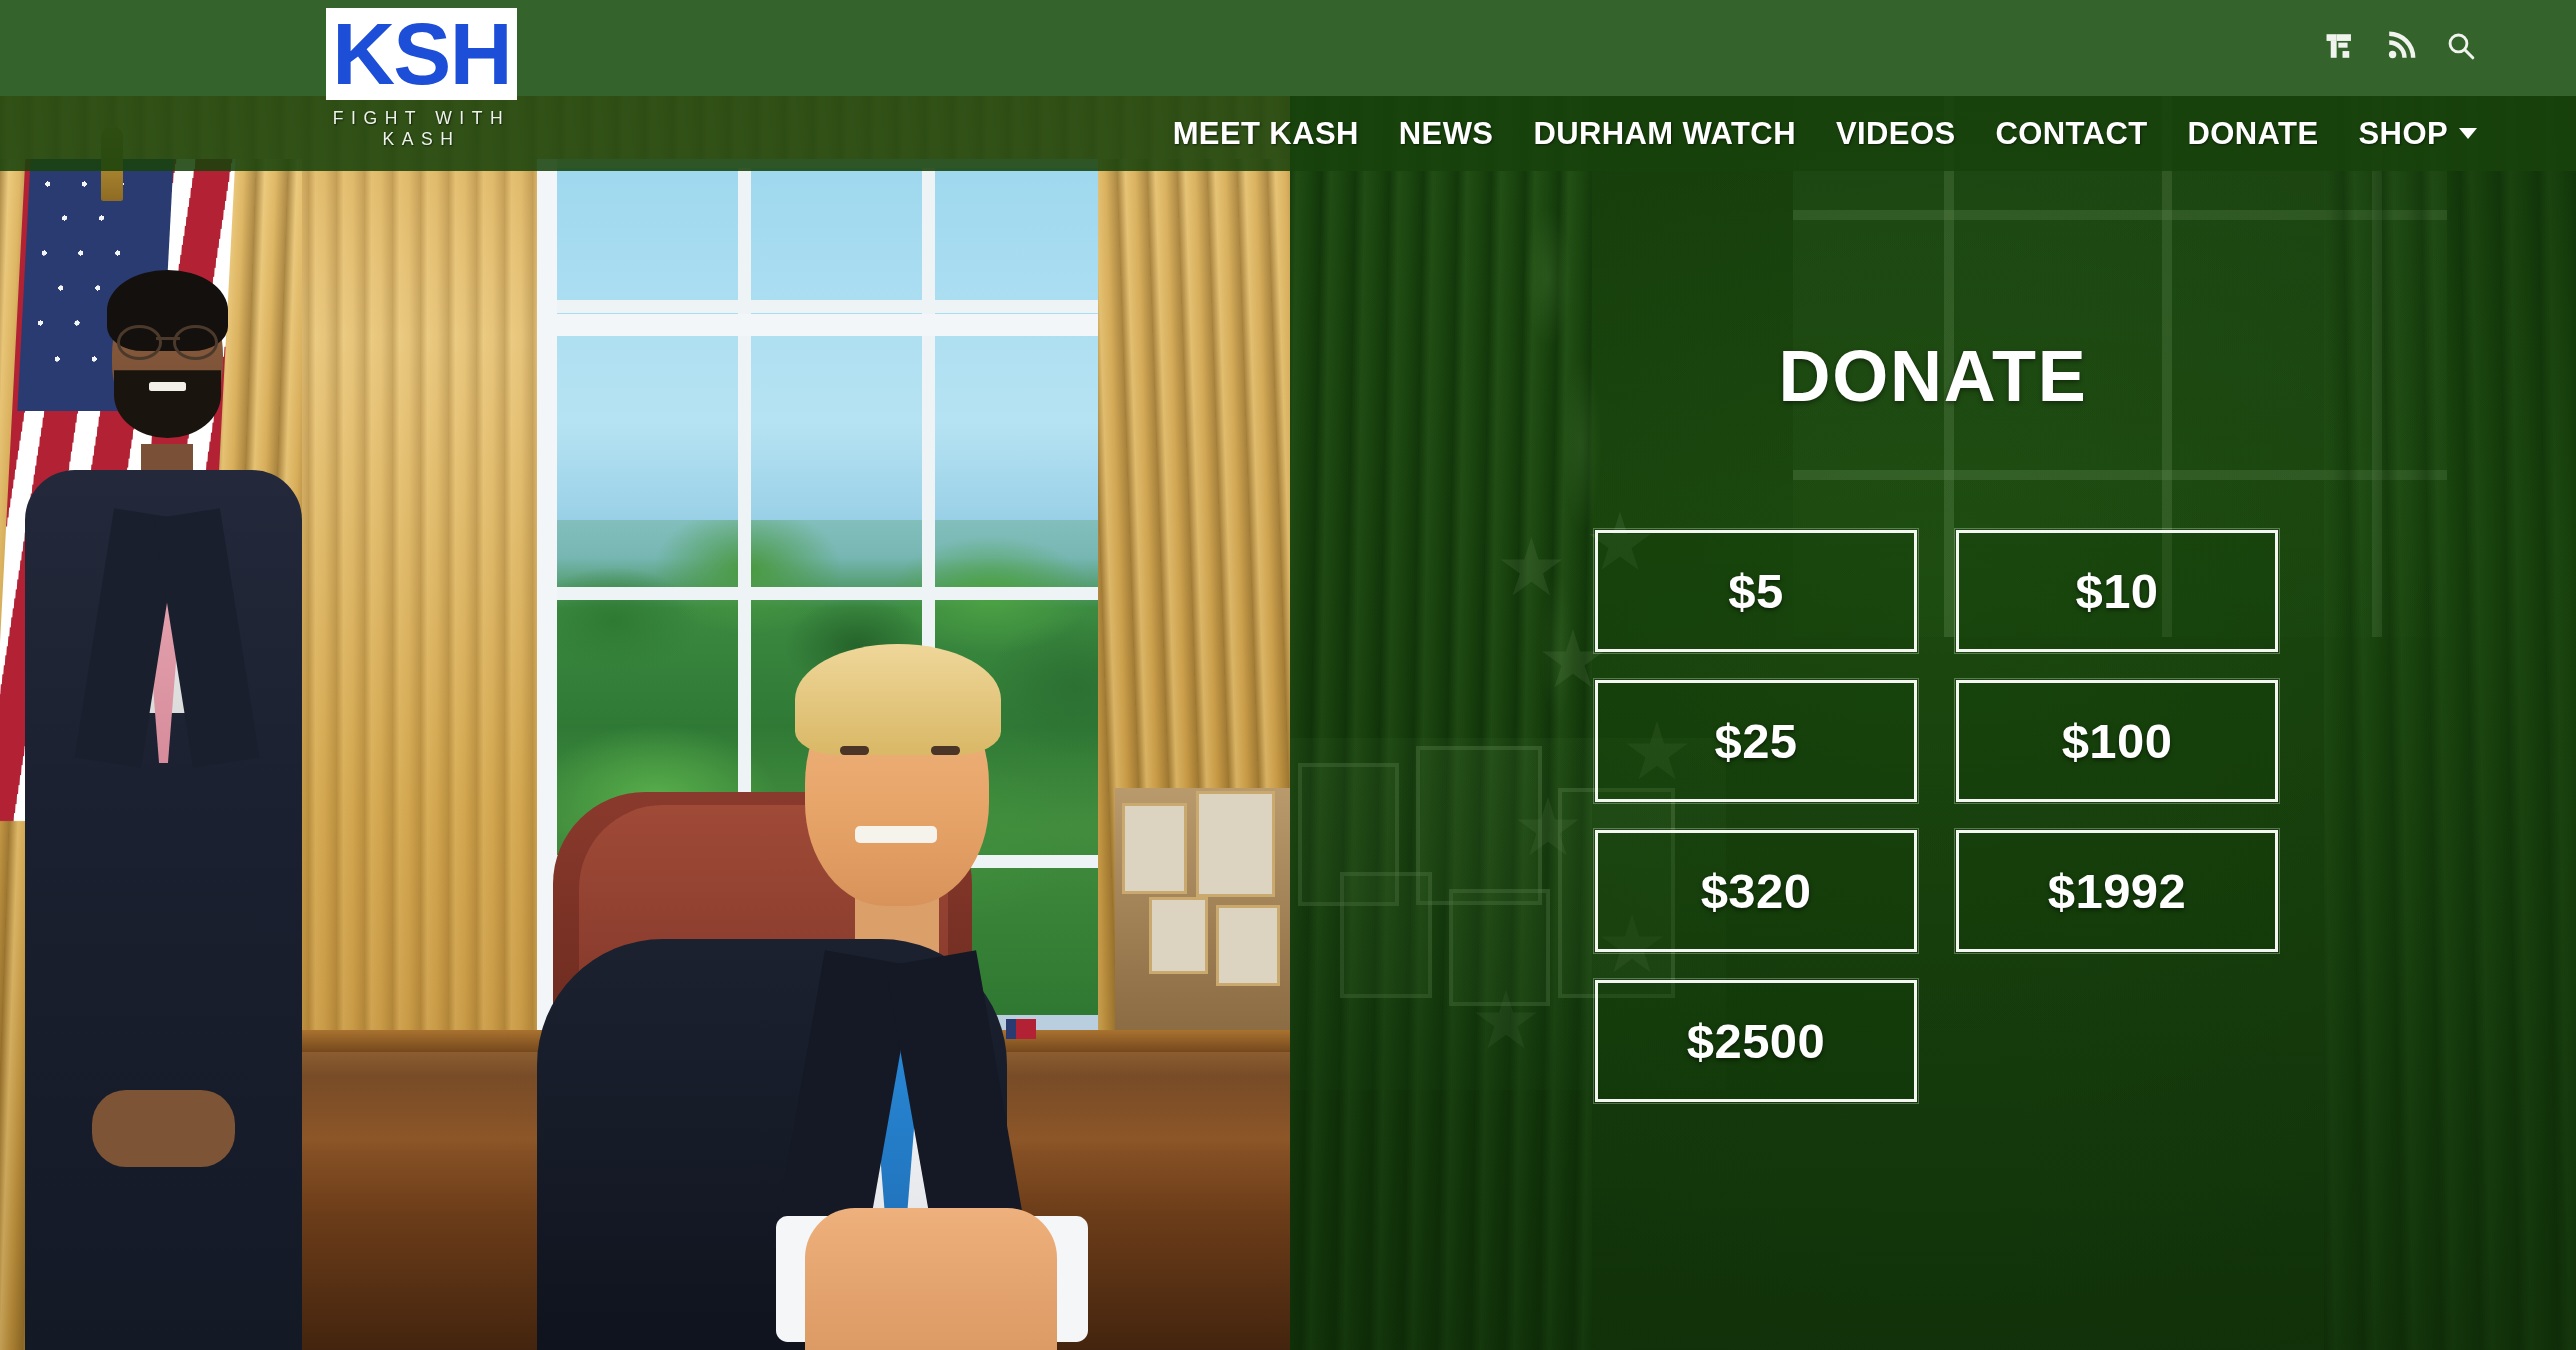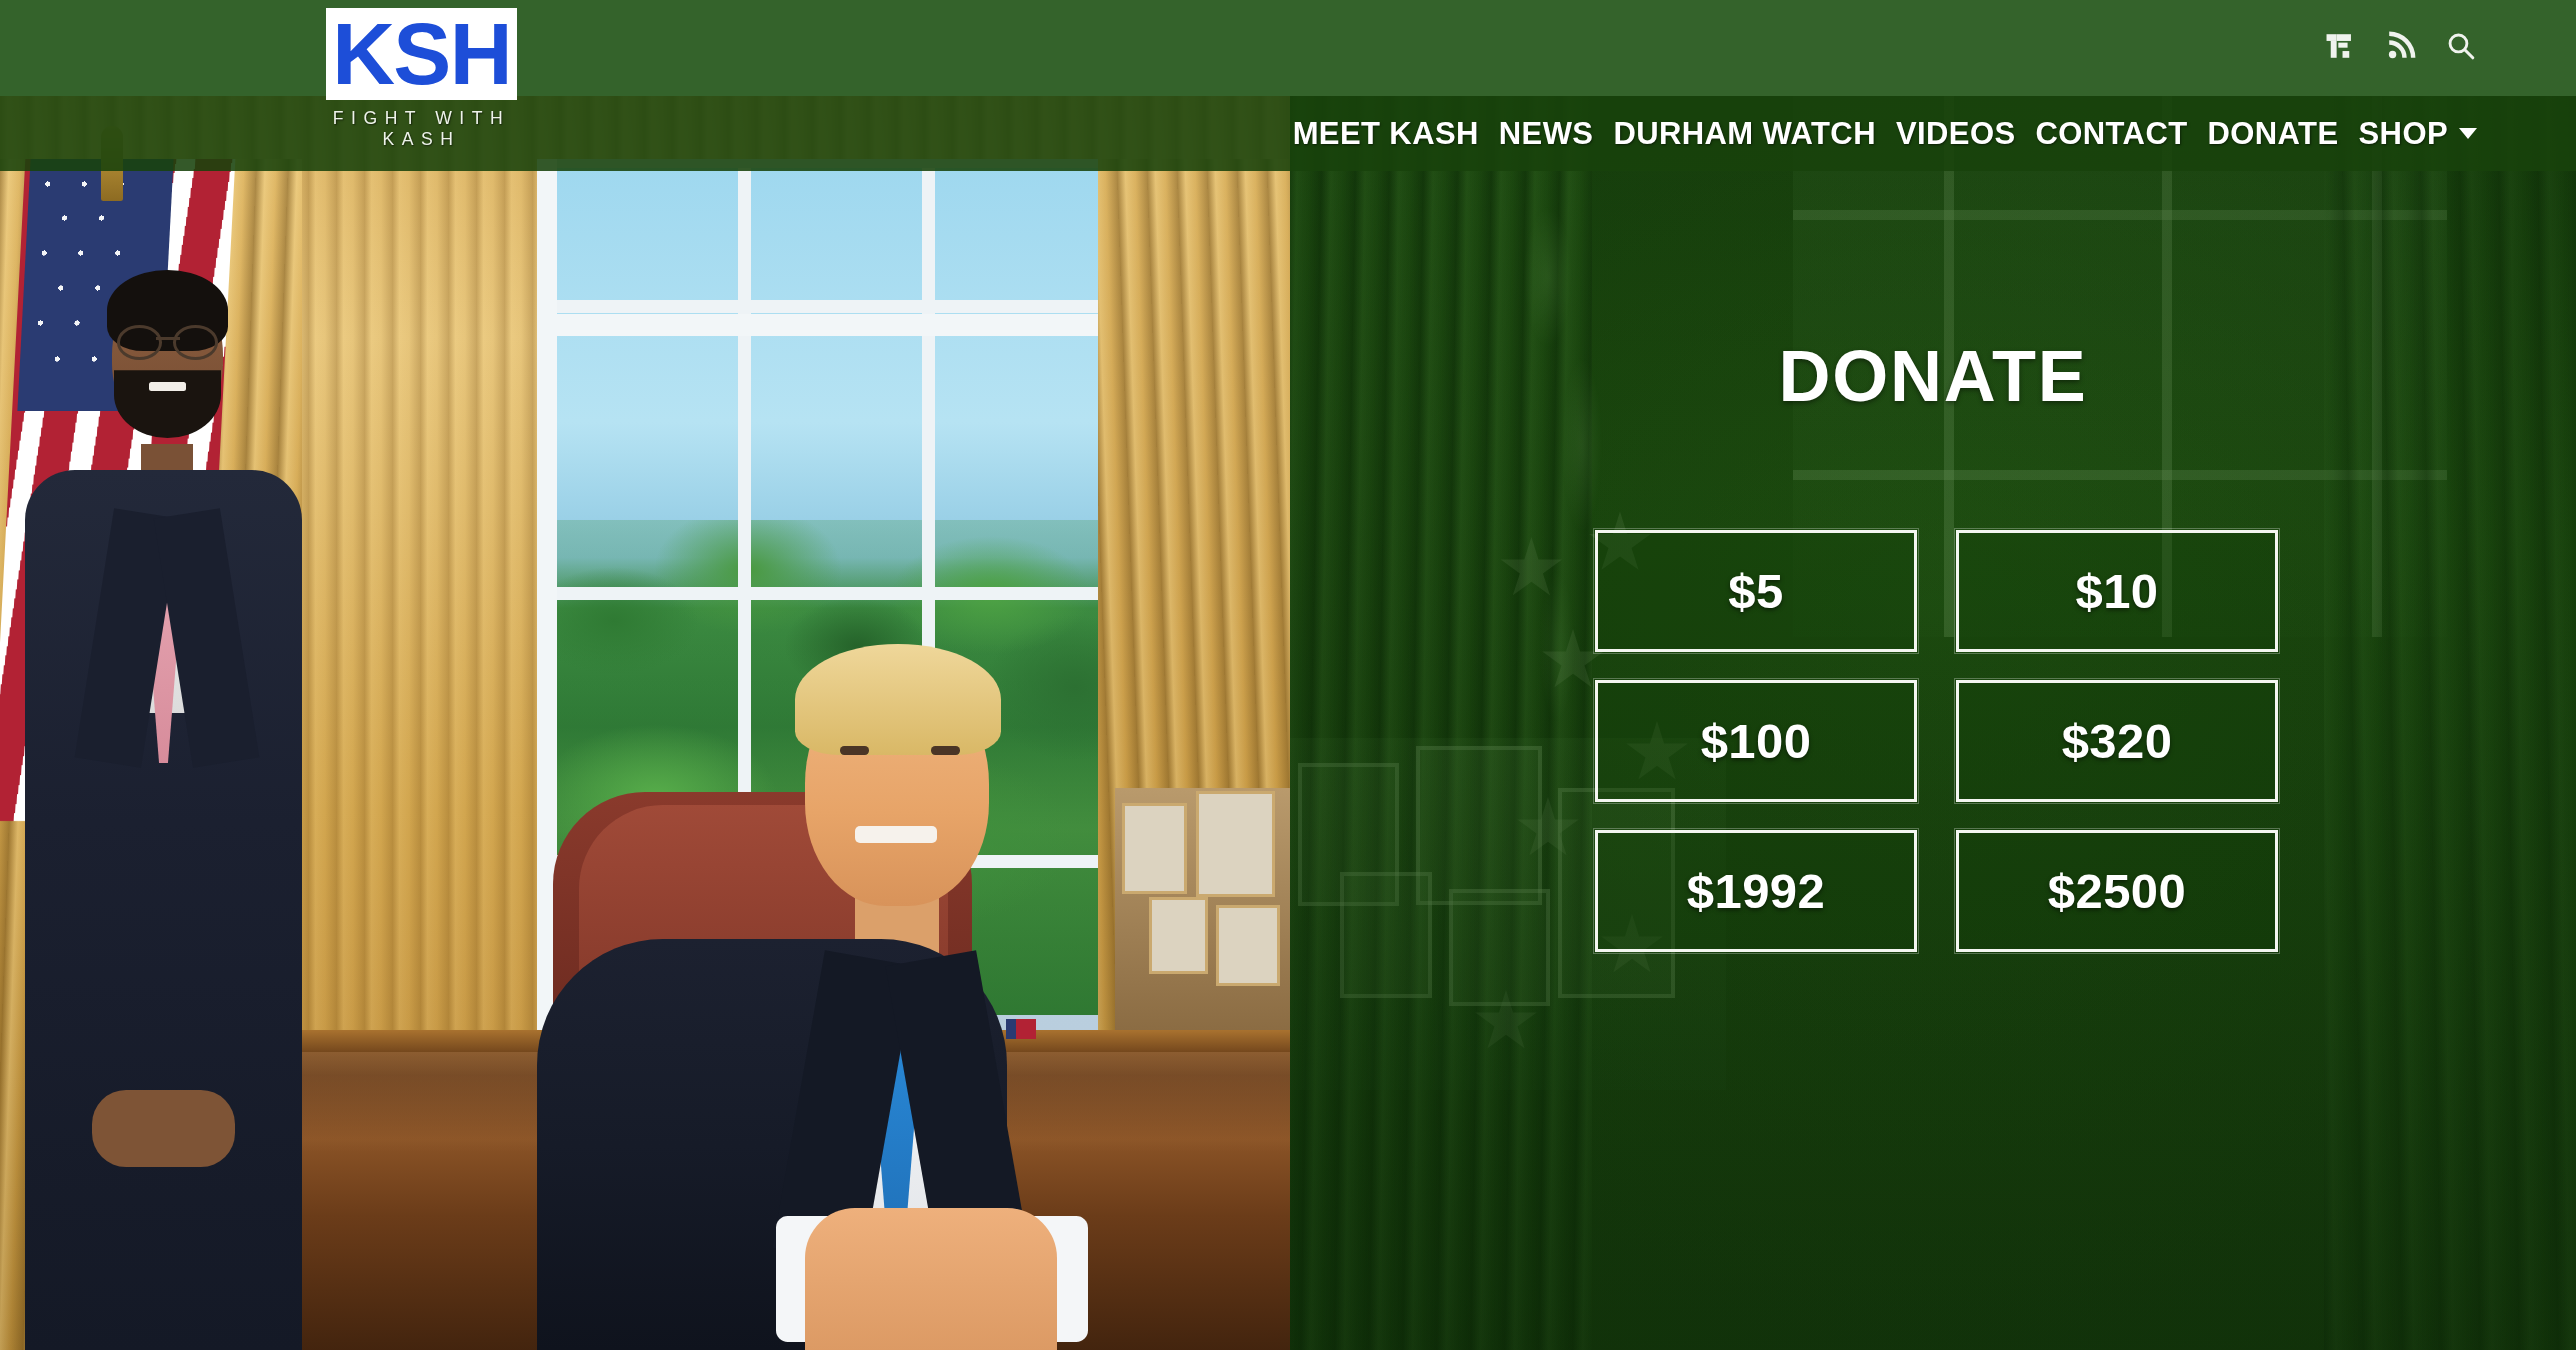--- a/index.html
+++ b/index.html
@@ -370,21 +370,21 @@
 
   .top-icons {
     position:absolute; right:99px; top:30px;
     display:flex; align-items:center; gap:28.5px;
   }
   .top-icon { width:32px; height:32px; color:#f0f3ee; cursor:pointer; display:block; }
   .top-icon svg { width:32px; height:32px; display:block; fill:#f0f3ee; }
 
   .nav {
     position:absolute; right:99px; top:96px; height:75px;
-    display:flex; align-items:center; gap:20px;
+    display:flex; align-items:center; gap:40px;
   }
   .nav-item {
     color:#ffffff;
     font-size:31px;
     font-weight:bold;
     font-family:"Liberation Sans", sans-serif;
     letter-spacing:0.4px;
     white-space:nowrap;
     cursor:pointer;
     text-shadow:0.8px 0.8px 2.5px rgba(0,0,0,.55);
@@ -497,20 +497,21 @@
       <div class="dp-frame" style="left:268px; top:50px;  width:117px; height:210px;"></div>
     </div>
     <div class="dp-drape-r"></div>
     <div class="dp-vignette"></div>
 
     <div class="donate-title">DONATE</div>
 
     <div class="amount-grid">
       <button class="amount-btn">$5</button>
       <button class="amount-btn">$10</button>
+      <button class="amount-btn">$25</button>
       <button class="amount-btn">$100</button>
       <button class="amount-btn">$320</button>
       <button class="amount-btn">$1992</button>
       <button class="amount-btn">$2500</button>
     </div>
   </div>
 
   <div class="topbar"></div>
   <div class="navbar"></div>
 

